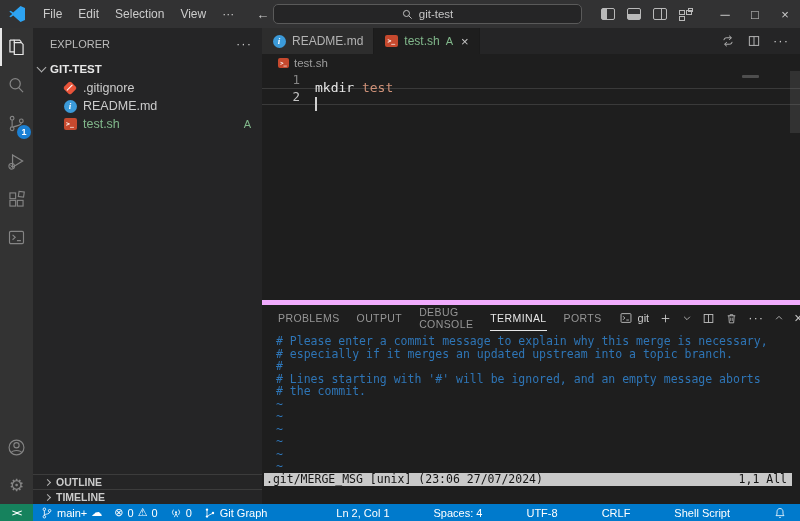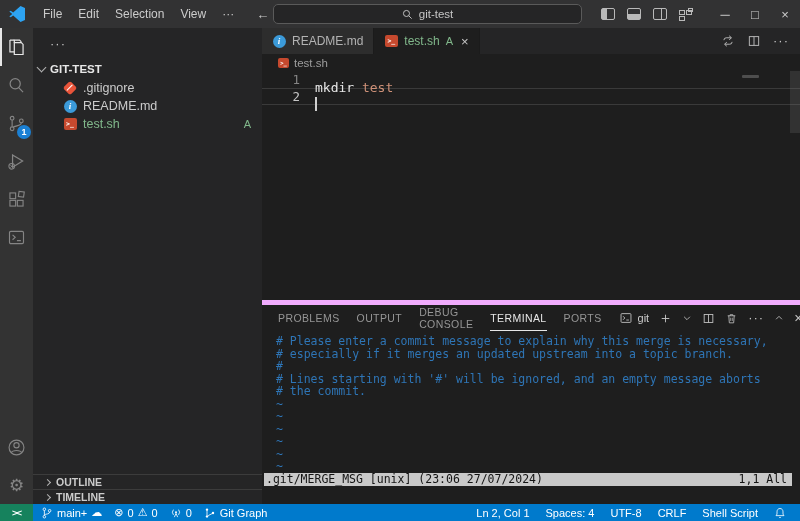--- a/index.html
+++ b/index.html
@@ -118,21 +118,21 @@
   .vim-status { display: flex; justify-content: space-between; background: #c9c9c9; color: #141414;
     height: 13px; line-height: 13px; padding: 0 5px 0 2px; margin: 0 2px 0 -12px; font-size: 11.5px; }
 
   
   .statusbar { height: 17px; background: #007acc; display: flex; align-items: center; font-size: 11px; color: #ffffff; flex: none; }
   .sb-remote { width: 33px; height: 100%; background: #16825d; display: flex; align-items: center;
     justify-content: center; font-weight: bold; font-size: 9.5px; letter-spacing: -1px; flex: none; }
   .st-item { display: flex; align-items: center; gap: 4px; padding: 0 6px; height: 100%; }
   .st-left { display: flex; align-items: center; height: 100%; padding-left: 2px; }
   .st-right { margin-left: auto; display: flex; align-items: center; height: 100%; padding-right: 6px; }
-  .st-right .st-item { padding: 0 8px; }
+  .st-right .st-item { padding: 0 8px; margin-left: 28px; }
   .glyph { font-size: 11px; line-height: 1; }
   svg.icon { display: block; }
 </style>
 </head>
 <body>
 
 <div class="window">
 
   <div class="titlebar">
     <div class="vscode-logo"></div>
@@ -229,20 +229,21 @@
           <path d="M6 18 c1.5 -3.5 10.5 -3.5 12 0" fill="none" stroke="currentColor" stroke-width="1.3"></path>
         </svg>
       </div>
       <div class="ab-item">
         <span class="gear-glyph">⚙</span>
       </div>
     </div>
 
     <div class="sidebar">
       <div class="sb-header">
+        <span class="sb-title">EXPLORER</span>
         <span class="dots">···</span>
       </div>
       <div class="folder-row">
         <span class="chev down"></span>
         <span>GIT-TEST</span>
       </div>
       <div class="file-row">
         <span class="ficon">
             <span class="git-diamond">
               <i></i>

